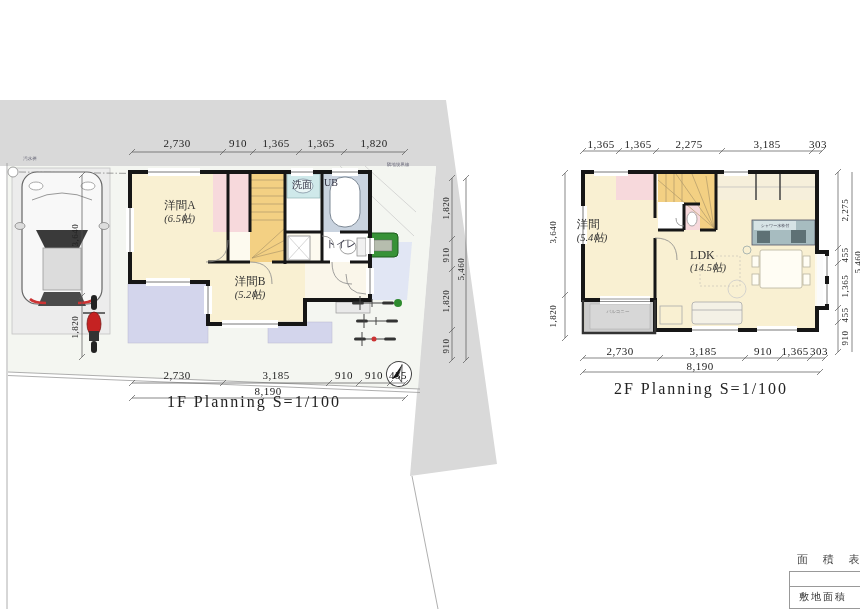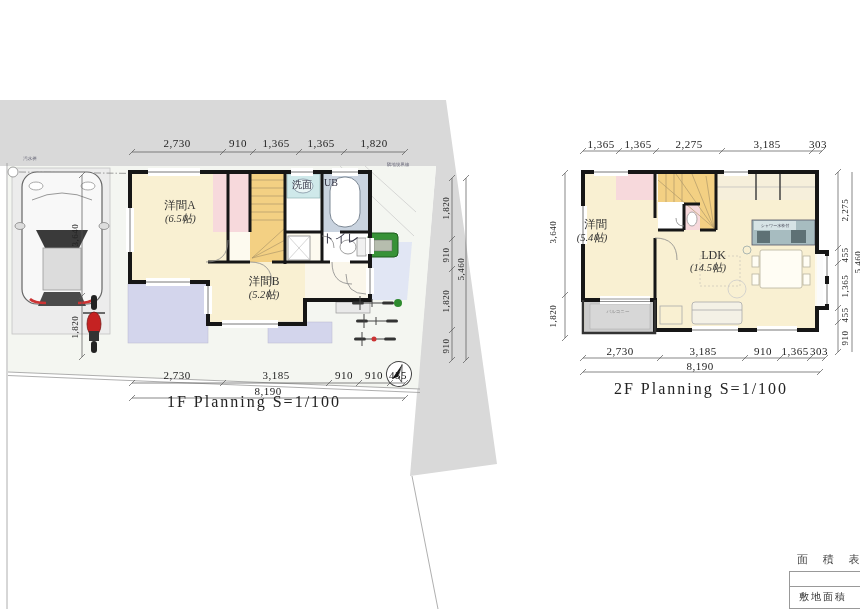--- a/index.html
+++ b/index.html
@@ -3,21 +3,21 @@
 <meta charset="utf-8">
 <style>
   html,body{margin:0;padding:0;}
   body{width:860px;height:609px;position:relative;overflow:hidden;background:#fff;
        font-family:"Liberation Serif","DejaVu Serif",serif;}
   svg{position:absolute;left:0;top:0;}
   .dim{position:absolute;font-size:11px;color:#222;white-space:nowrap;letter-spacing:.5px;
        transform:translate(-50%,-50%);}
   .dimv{position:absolute;font-size:9px;color:#222;white-space:nowrap;letter-spacing:.5px;
        transform:translate(-50%,-50%) rotate(-90deg);}
-  .room-label{position:absolute;text-align:right;color:#333;line-height:1.2;
+  .room-label{position:absolute;text-align:left;color:#333;line-height:1.2;
        transform:translate(-50%,-50%);white-space:nowrap;}
   .room-label .nm{font-size:11.5px;}
   .room-label .sz{font-size:10.5px;font-style:italic;}
   .small-room{position:absolute;font-size:10px;color:#334;transform:translate(-50%,-50%);white-space:nowrap;}
   .tiny{position:absolute;font-size:4.5px;color:#667;transform:translate(-50%,-50%);white-space:nowrap;}
   .plan-title{position:absolute;font-size:16px;color:#222;letter-spacing:2px;
        transform:translate(-50%,-50%);white-space:nowrap;}
   .area-heading{position:absolute;left:797px;top:552px;font-size:11px;color:#444;letter-spacing:6px;white-space:nowrap;}
   .area-table{position:absolute;left:789px;top:571px;width:85px;height:36px;border:1px solid #999;background:#fff;}
   .area-table .divider{position:absolute;left:0;top:14px;width:100%;border-top:1px solid #999;}
@@ -274,27 +274,27 @@
 <span class="dimv" style="left:446px;top:346px">910</span>
 <span class="dimv" style="left:461px;top:269px">5,460</span>
 
 <span class="dimv" style="left:75px;top:235px">3,640</span>
 <span class="dimv" style="left:75px;top:327px">1,820</span>
 
 <div class="room-label" style="left:180px;top:212px">
   <div class="nm">洋間A</div>
   <div class="sz">(6.5帖)</div>
 </div>
-<div class="room-label" style="left:264px;top:288px">
+<div class="room-label" style="left:250px;top:288px">
   <div class="nm">洋間B</div>
   <div class="sz">(5.2帖)</div>
 </div>
 <span class="small-room" style="left:302px;top:185px">洗面</span>
 <span class="small-room" style="left:331px;top:182px">UB</span>
-<span class="small-room" style="left:341px;top:238px;font-size:12px">トイレ</span>
+<span class="small-room" style="left:341px;top:244px;font-size:10px">トイレ</span>
 <span class="tiny" style="left:30px;top:158px">汚水桝</span>
 <span class="tiny" style="left:398px;top:164px">隣地境界線</span>
 <span class="plan-title" style="left:254px;top:402px">1F Planning S=1/100</span>
 
 <span class="dim" style="left:601px;top:144px">1,365</span>
 <span class="dim" style="left:638px;top:144px">1,365</span>
 <span class="dim" style="left:689px;top:144px">2,275</span>
 <span class="dim" style="left:767px;top:144px">3,185</span>
 <span class="dim" style="left:818px;top:144px">303</span>
 

